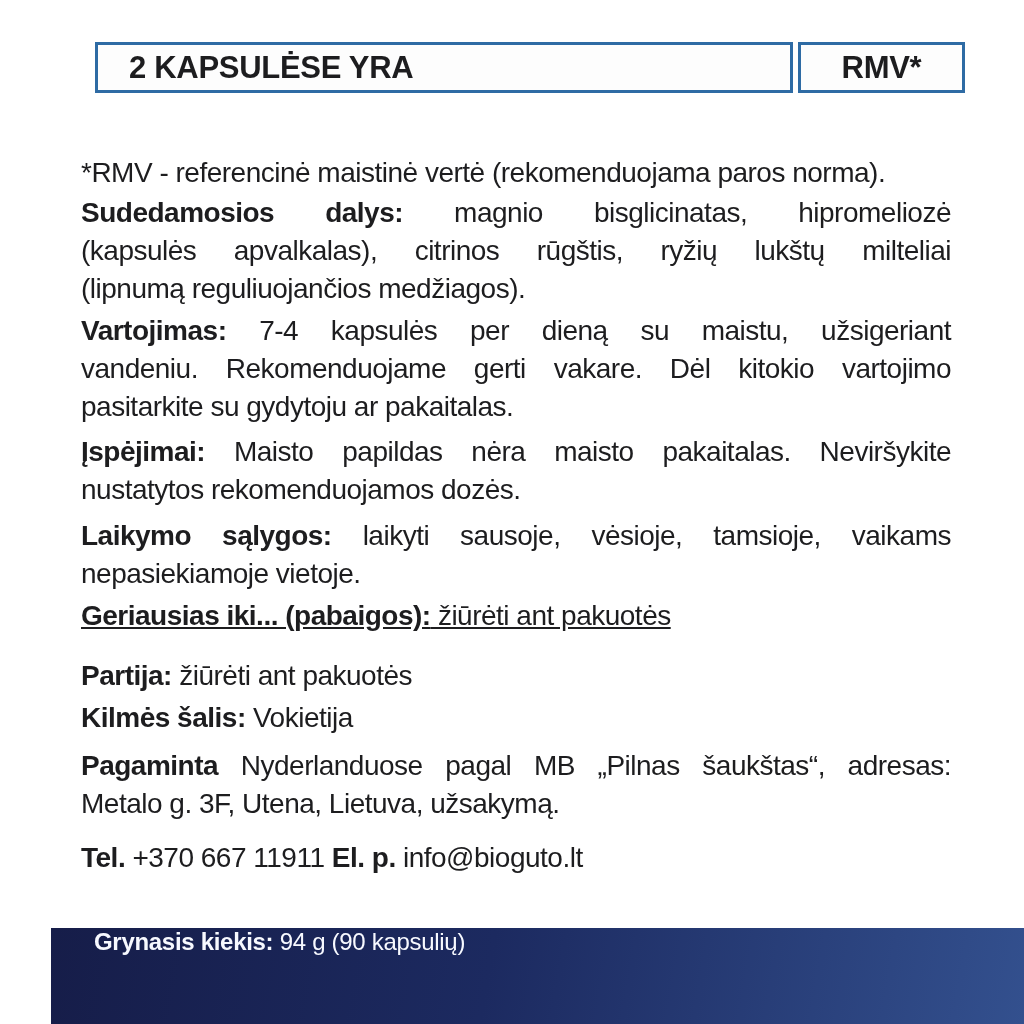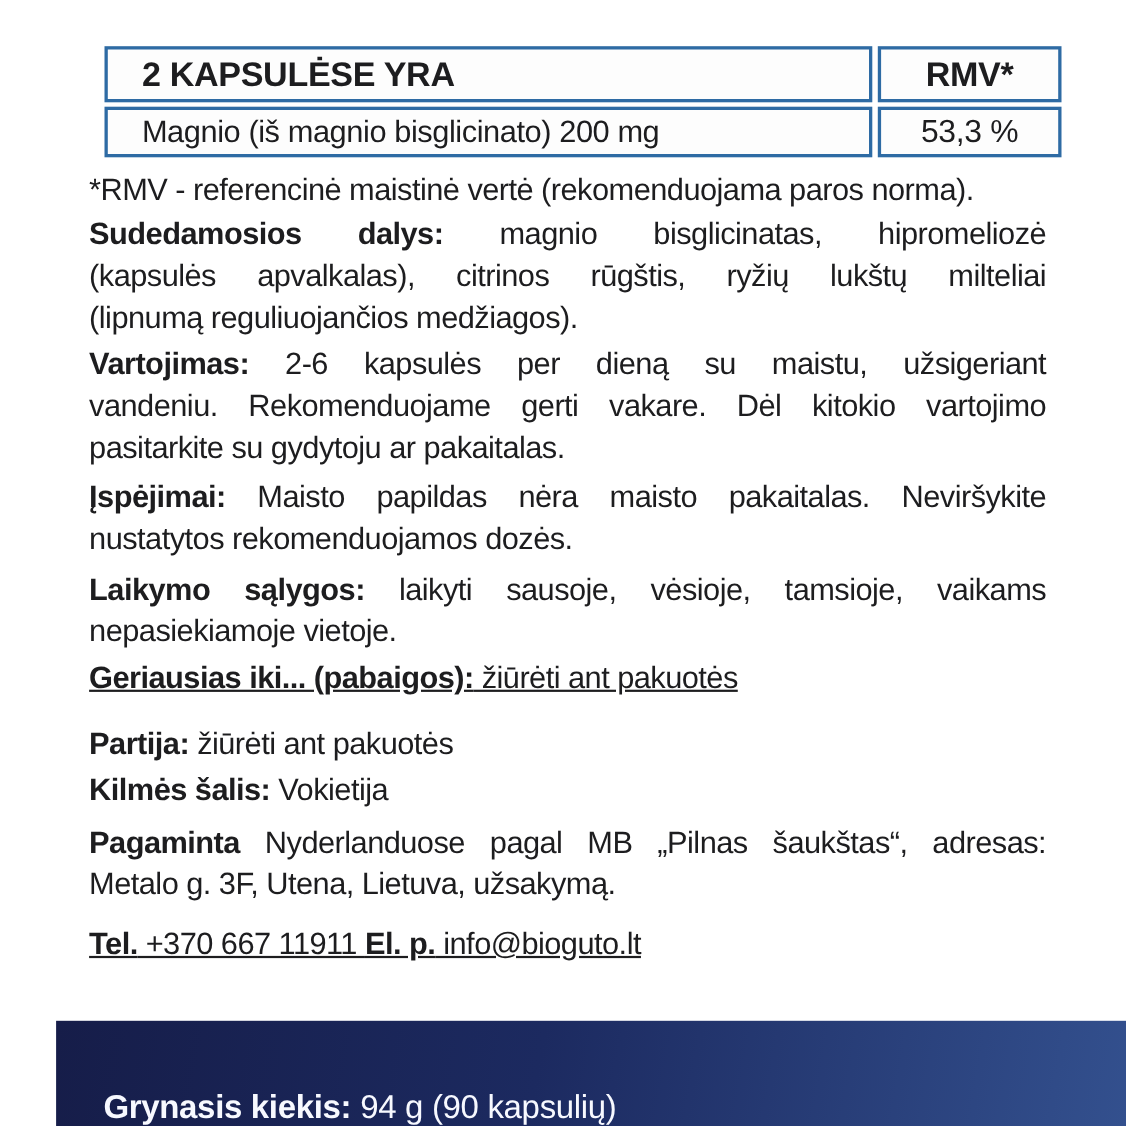--- a/index.html
+++ b/index.html
@@ -41,68 +41,60 @@
   .line.stretch { text-align: justify; text-align-last: justify; -moz-text-align-last: justify; }
   .paras .para:nth-child(1)  { margin-top: 6px; }
   .paras .para:nth-child(2)  { margin-top: 2px; }
   .paras .para:nth-child(3)  { margin-top: 4px; }
   .paras .para:nth-child(4)  { margin-top: 7px; }
   .paras .para:nth-child(5)  { margin-top: 8px; }
   .paras .para:nth-child(6)  { margin-top: 4px; text-decoration: underline; }
   .paras .para:nth-child(7)  { margin-top: 22px; }
   .paras .para:nth-child(8)  { margin-top: 4px; }
   .paras .para:nth-child(9)  { margin-top: 10px; }
-  .paras .para:nth-child(10) { margin-top: 16px; text-decoration: underline; }
+  .paras .para:nth-child(10) { margin-top: 16px; }
 
   
   .netbar {
     position: absolute; left: 51px; right: 0; top: 928px; bottom: 0;
     background: linear-gradient(100deg, #161d49 0%, #1c2a60 45%, #33508e 100%);
-    display: flex; align-items: flex-end;
+    display: flex; align-items: flex-start;
     padding-left: 43px;
     color: #f7f9ff;
-    font-size: 30px; letter-spacing: -0.3px;
+    font-size: 24px; letter-spacing: -0.3px;
   }
   .netbar .gap { white-space: pre; }
 </style>
 </head>
 <body>
 
 <div class="page">
 
   <div class="ntable">
     <div class="trow hdr">
       <div class="cell c1">
         <span class="hdr-text">2 KAPSULĖSE YRA</span>
       </div>
       <div class="cell c2">
         <span class="hdr-text">RMV*</span>
       </div>
     </div>
-    <div class="trow dat">
-      <div class="cell c1">
-        <span class="dat-text">Magnio (iš magnio bisglicinato) 200 mg</span>
-      </div>
-      <div class="cell c2">
-        <span class="rmv-val">53,3 %</span>
-      </div>
-    </div>
   </div>
 
   <div class="paras">
       <div class="para">
         <div class="line"><span>*RMV - referencinė maistinė vertė (rekomenduojama paros norma).</span></div>
       </div>
       <div class="para">
         <div class="line stretch"><span class="b">Sudedamosios dalys:</span><span> magnio bisglicinatas, hipromeliozė</span></div>
         <div class="line stretch"><span>(kapsulės apvalkalas), citrinos rūgštis, ryžių lukštų milteliai</span></div>
         <div class="line"><span>(lipnumą reguliuojančios medžiagos).</span></div>
       </div>
       <div class="para">
-        <div class="line stretch"><span class="b">Vartojimas:</span><span> 2-6 kapsulės per dieną su maistu, užsigeriant</span></div>
+        <div class="line stretch"><span class="b">Vartojimas:</span><span> 7-4 kapsulės per dieną su maistu, užsigeriant</span></div>
         <div class="line stretch"><span>vandeniu. Rekomenduojame gerti vakare. Dėl kitokio vartojimo</span></div>
         <div class="line"><span>pasitarkite su gydytoju ar pakaitalas.</span></div>
       </div>
       <div class="para">
         <div class="line stretch"><span class="b">Įspėjimai:</span><span> Maisto papildas nėra maisto pakaitalas. Neviršykite</span></div>
         <div class="line"><span>nustatytos rekomenduojamos dozės.</span></div>
       </div>
       <div class="para">
         <div class="line stretch"><span class="b">Laikymo sąlygos:</span><span> laikyti sausoje, vėsioje, tamsioje, vaikams</span></div>
         <div class="line"><span>nepasiekiamoje vietoje.</span></div>

